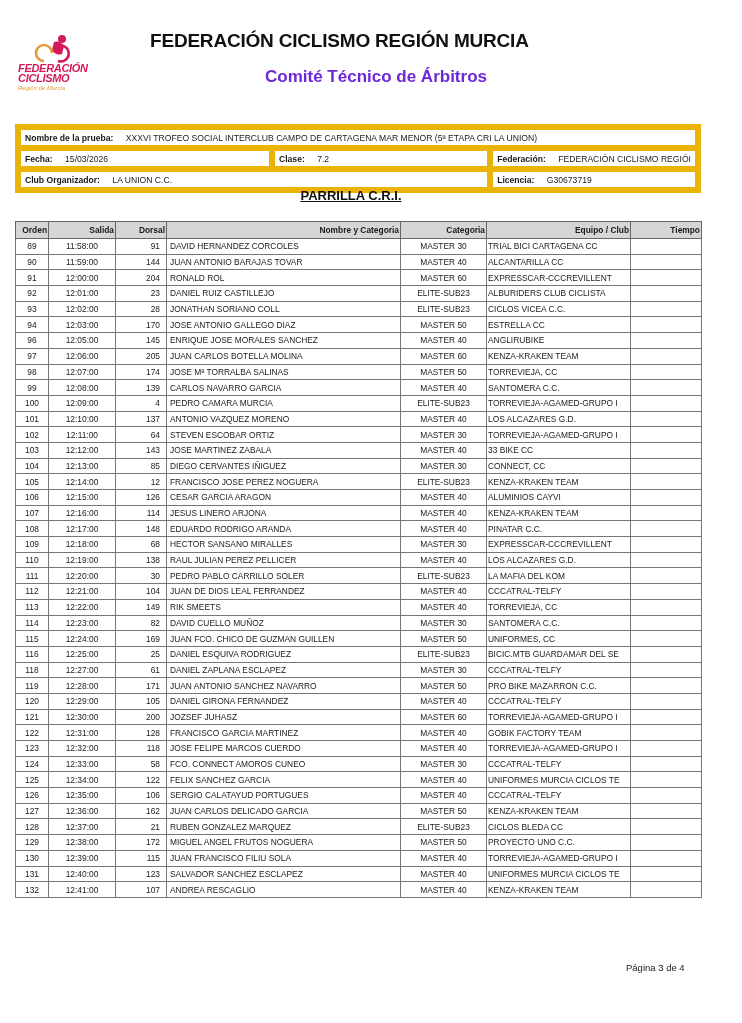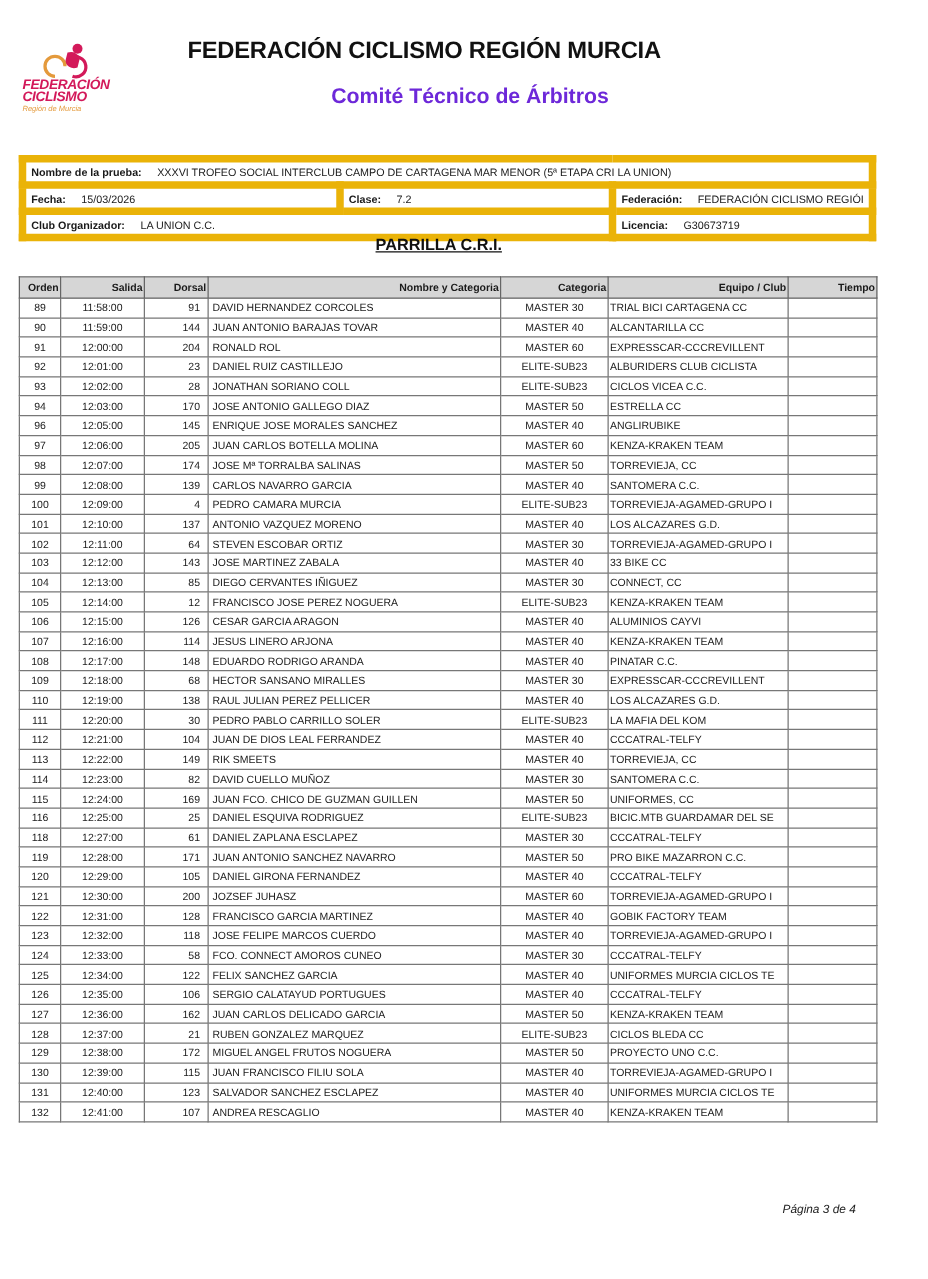--- a/index.html
+++ b/index.html
@@ -16,21 +16,21 @@
   .info td { border: 6px solid #eab308; height: 15px; padding: 0 4px; white-space: nowrap; overflow: hidden; }
   .info .lbl { font-weight: bold; margin-right: 10px; }
   .section { position: absolute; left: 0; width: 702px; top: 188px; text-align: center; font-size: 13px; font-weight: bold; text-decoration: underline; color: #111; }
   .grid { position: absolute; left: 15px; top: 221px; width: 686px; border-collapse: collapse; font-size: 8.4px; table-layout: fixed; }
   .grid th { background: #d6d6d6; border: 1px solid #666; height: 14px; font-weight: bold; font-size: 8.4px; text-align: right; }
   .grid td { border: 1px solid #777; height: 14.7px; padding: 0 3px; white-space: nowrap; overflow: hidden; }
   .grid td.c { text-align: center; }
   .grid td.r { text-align: right; padding-right: 6px; }
   .grid td.l { text-align: left; }
   .grid td.club { padding-left: 1px; }
-  .footer { position: absolute; left: 626px; top: 962px; font-size: 9.5px; color: #222; font-style: italic; }
+  .footer { position: absolute; left: 626px; top: 962px; font-size: 9.5px; color: #222; }
 </style>
 </head>
 <body>
 
 <div class="logo">
   <svg width="46" height="30" viewBox="0 0 46 30">
     <circle cx="30" cy="5" r="4" fill="#d3195a"></circle>
     <path d="M22 8 q6 -2 10 4 l-2 8 q-6 2 -10 -4 z" fill="#d3195a"></path>
     <path d="M12 27 a8 8 0 1 1 8 -8" fill="none" stroke="#e49a3c" stroke-width="2.6"></path>
     <path d="M26 27 a8 8 0 1 0 -2 -14" fill="none" stroke="#d3195a" stroke-width="2.6"></path>

